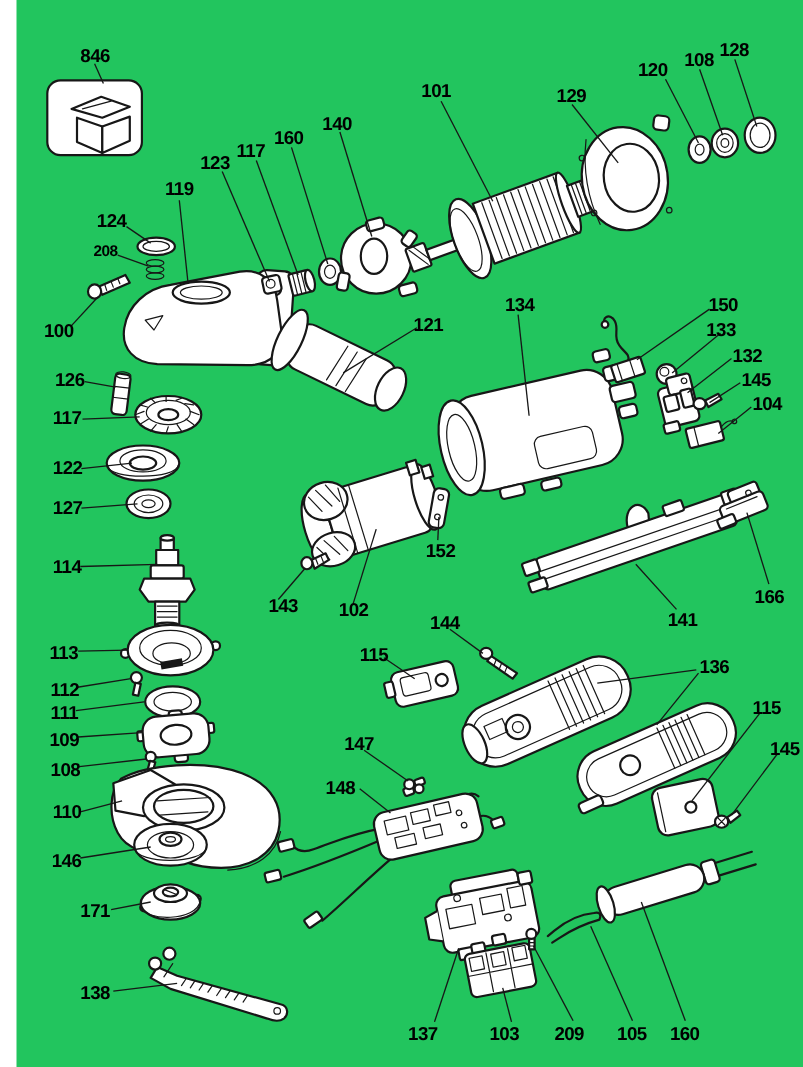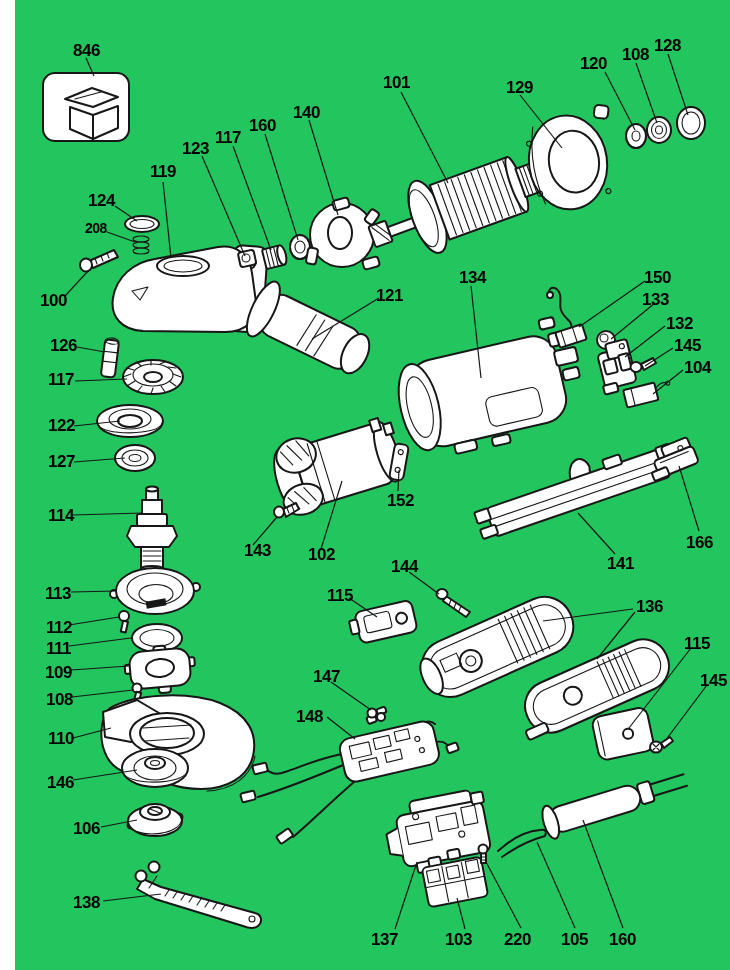--- a/index.html
+++ b/index.html
@@ -477,21 +477,21 @@
 <div class="callout" style="left:685px;top:672px">145</div>
 <div class="callout" style="left:671px;top:534px">166</div>
 <div class="callout" style="left:592px;top:555px">141</div>
 <div class="callout" style="left:30px;top:585px">113</div>
 <div class="callout" style="left:31px;top:619px">112</div>
 <div class="callout" style="left:31px;top:640px">111</div>
 <div class="callout" style="left:30px;top:664px">109</div>
 <div class="callout" style="left:31px;top:691px">108</div>
 <div class="callout" style="left:33px;top:730px">110</div>
 <div class="callout" style="left:32px;top:774px">146</div>
-<div class="callout" style="left:58px;top:820px">106</div>
+<div class="callout" style="left:58px;top:820px">171</div>
 <div class="callout" style="left:58px;top:894px">138</div>
 <div class="callout" style="left:356px;top:931px">137</div>
 <div class="callout" style="left:430px;top:931px">103</div>
-<div class="callout" style="left:489px;top:931px">220</div>
+<div class="callout" style="left:489px;top:931px">209</div>
 <div class="callout" style="left:546px;top:931px">105</div>
 <div class="callout" style="left:594px;top:931px">160</div>
 
 </div>
 
 </body></html>

